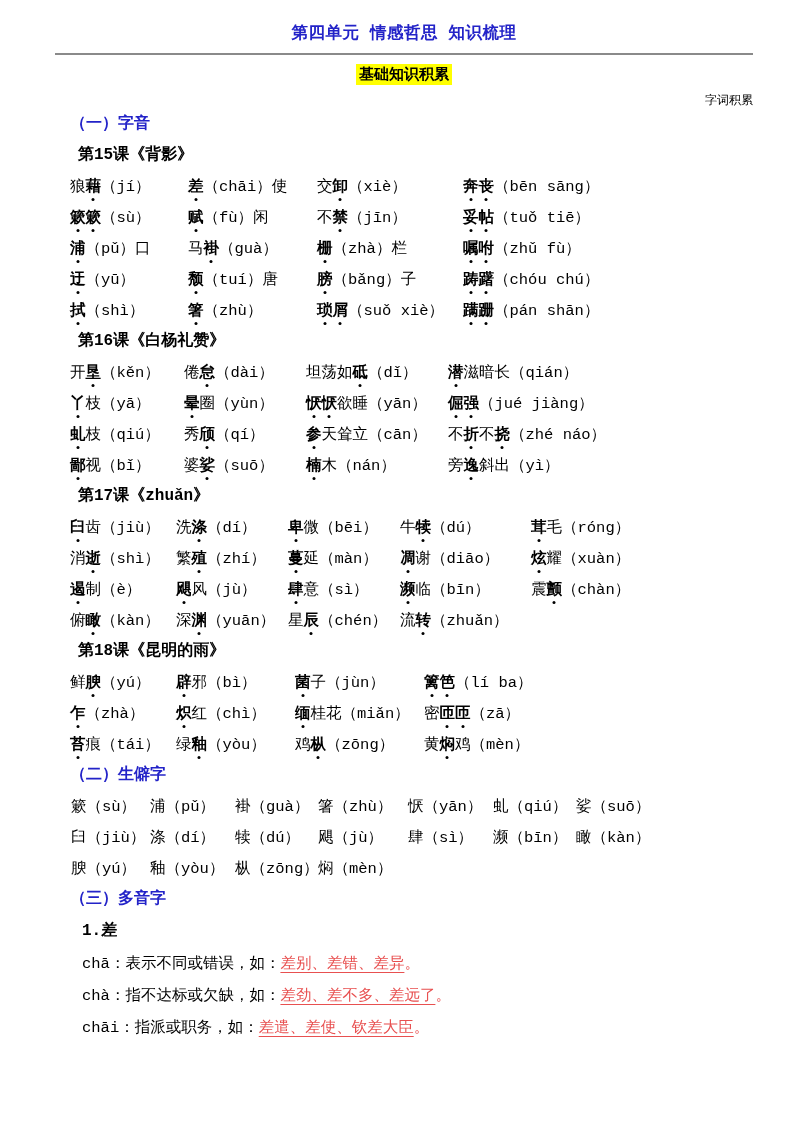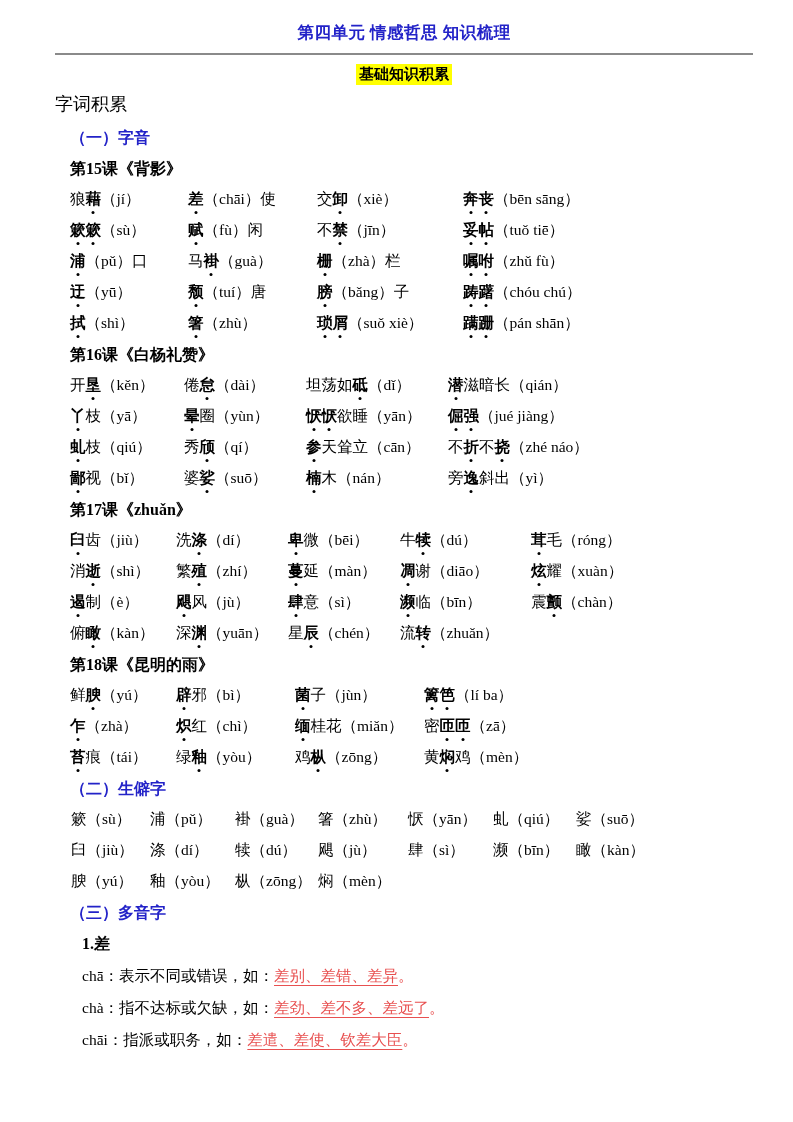--- a/index.html
+++ b/index.html
@@ -2,54 +2,54 @@
 <html style="--blue: #2323c8; --yellow: #ffff00; --red: #e85050;"><head>
 <meta charset="utf-8">
 <style>
   html,body{margin:0;padding:0;background:#fff;}
   .page{
     position:relative;
     width:793px;height:1122px;
     box-sizing:border-box;
     margin:0 auto;
     padding:18px 40px 0 55px;
-    font-family:Liberation Serif, serif;
+    font-family:Liberation Mono, monospace;
     color:#000;
     overflow:hidden;
   }
   .doc-header{
     text-align:center;
     font-size:16.5px;
     font-weight:bold;
     color:var(--blue,#2323c8);
     letter-spacing:.5px;
     padding-top:4px;
   }
   .rule{height:0;border-top:2px solid #8a8a8a;margin-top:9px;}
   .title-line{text-align:center;margin-top:9px;}
   .highlight-title{
     display:inline-block;
     background:var(--yellow,#ffff00);
     font-weight:bold;
     font-size:15px;
     padding:1px 3px;
   }
-  .subtitle{text-align:left;font-size:18px;margin-top:7px;margin-bottom:6px;}
+  .subtitle{text-align:right;font-size:12px;margin-top:7px;}
   .sec-heading{
     color:var(--blue,#2323c8);
     font-weight:bold;
     font-size:16px;
     height:31px;line-height:31px;
     margin-left:15px;
   }
   .lesson-title{
     font-weight:bold;
     font-size:16px;
     height:31px;line-height:31px;
-    margin-left:15px;
+    margin-left:23px;
   }
   .word-grid{display:grid;margin-left:15px;}
   .grid-l15{grid-template-columns:118px 129px 146px 1fr;}
   .grid-l16{grid-template-columns:114px 122px 142px 1fr;}
   .grid-l17{grid-template-columns:106px 112px 112px 131px 1fr;}
   .grid-l18{grid-template-columns:106px 119px 129px 1fr;}
   .rare-grid{display:grid;margin-left:16px;grid-template-columns:79px 85px 83px 90px 85px 83px 1fr;}
   .word-item{
     height:31px;
     display:flex;align-items:center;

